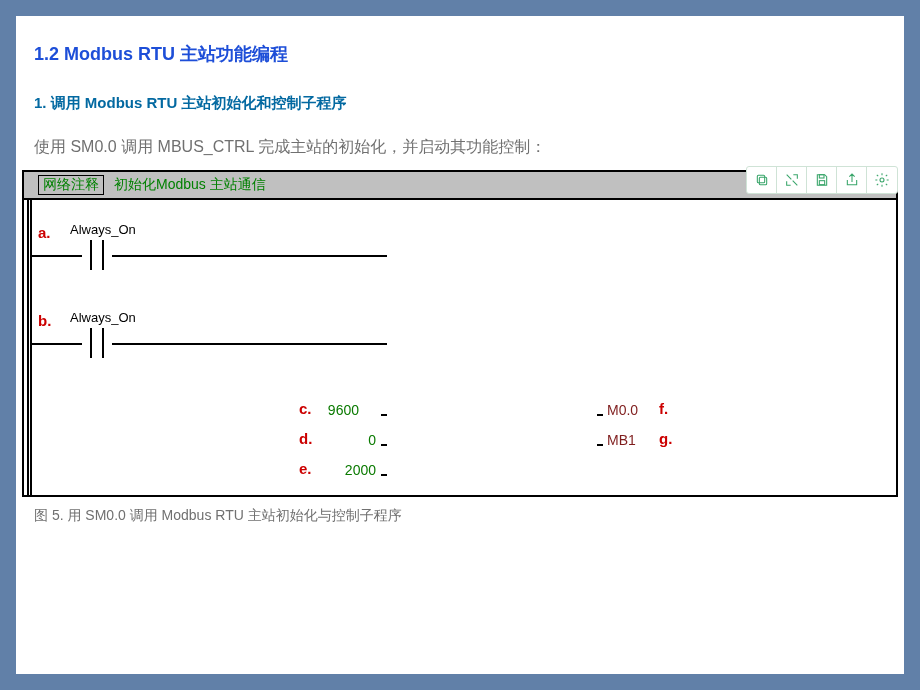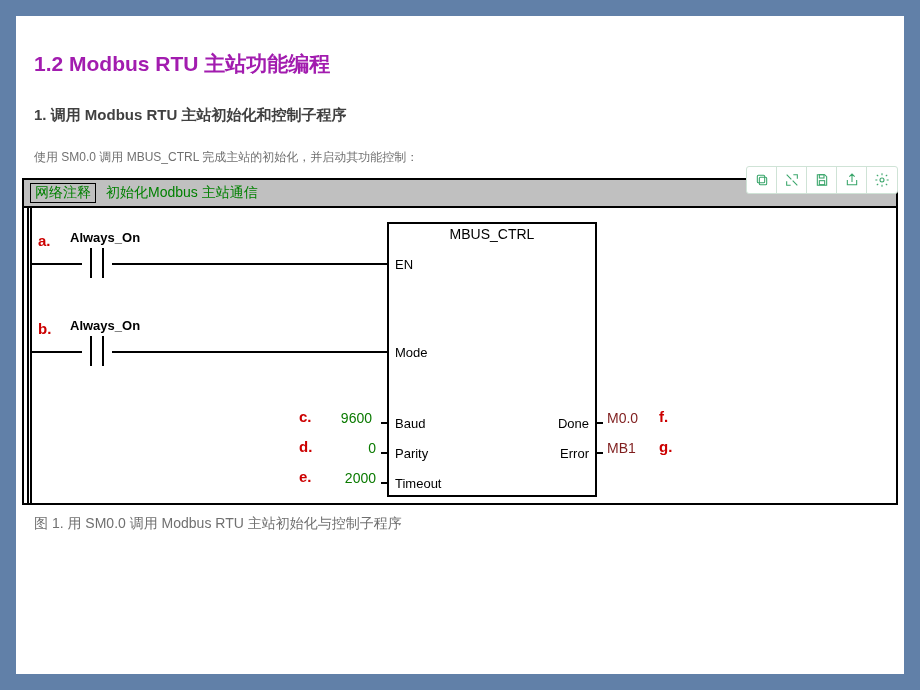--- a/index.html
+++ b/index.html
@@ -1,48 +1,48 @@
 <!DOCTYPE html>
 <html><head>
 <meta charset="utf-8">
 <style>
   * { box-sizing: border-box; margin: 0; padding: 0; }
   html, body { width: 920px; height: 690px; overflow: hidden; font-family: "Microsoft YaHei", Arial, sans-serif; }
   body { background: #6180a8; }
   .page { background: #fff; margin: 16px; height: 658px; position: relative; }
   .content { padding: 18px 0 0 0; }
-  h2.section { font-size: 21px; font-weight: 700; color: #a21caf; margin: 16px 0 28px 18px; }
-  h3.sub { font-size: 15px; font-weight: 700; color: #404040; margin: 0 0 24px 18px; }
-  p.intro { font-size: 12px; color: #707070; margin: 0 0 12px 18px; }
+  h2.section { font-size: 18px; font-weight: 700; color: #1d4ed8; margin: 8px 0 28px 18px; }
+  h3.sub { font-size: 15px; font-weight: 700; color: #0369a1; margin: 0 0 24px 18px; }
+  p.intro { font-size: 16px; color: #707070; margin: 0 0 12px 18px; }
 
   
   .toolbar { position: absolute; right: 6px; top: 150px; height: 28px; border: 1px solid #cfe3d6; border-radius: 3px; display: flex; background:#fff; }
   .toolbar .tb { width: 30px; height: 26px; border-right: 1px solid #cfe3d6; display:flex; align-items:center; justify-content:center; color:#3aa66b; }
   .toolbar .tb:last-child { border-right: none; }
   .toolbar svg { width: 16px; height: 16px; stroke:#3aa66b; fill:none; stroke-width:1.6; }
 
   
   .diag-wrap { margin: 0 6px 0 6px; border: 2px solid #000; background:#fff; }
-  .net-title { background:#c0c0c0; border-bottom:2px solid #000; padding: 3px 6px; font-size:14px; }
+  .net-title { background:#c0c0c0; border-bottom:2px solid #000; padding: 3px 14px; font-size:14px; }
   .net-title .boxed { border:1px solid #000; background:#c0c0c0; color:#008000; padding:0 4px; display:inline-block; margin-right:10px; }
   .net-title .green { color:#008000; }
   .diag { position: relative; width: 100%; height: 295px; background:#fff; overflow:hidden; }
 
   
   .rail { position:absolute; left:0; top:0; bottom:0; width:8px; border-right:2px solid #000; }
   .rail::before { content:""; position:absolute; left:3px; top:0; bottom:0; border-left:2px solid #000; }
 
   
   .hline { position:absolute; height:0; border-top:2px solid #000; }
   
   .contact { position:absolute; width:30px; height:30px; }
   .contact .v { position:absolute; top:0; bottom:0; width:0; border-left:2px solid #000; }
   .contact .v.l { left:8px; }
   .contact .v.r { right:8px; }
-  .contact-label { position:absolute; font-size:13px; color:#000; white-space:nowrap;font-weight:bold; }
+  .contact-label { position:absolute; font-size:13px; color:#000; white-space:nowrap; }
 
   
   .fb { position:absolute; border:2px solid #000; background:#fff; }
   .fb .title { text-align:center; font-size:14px; border-bottom:0; padding:2px 0 4px 0; }
   .pin-label { position:absolute; font-size:13px; color:#000; }
   .tick { position:absolute; width:6px; height:0; border-top:2px solid #000; }
 
   .marker { position:absolute; color:#cc0000; font-weight:700; font-size:15px; }
   .numval { position:absolute; color:#0a7a00; font-size:14px; text-align:right; }
   .outval { position:absolute; color:#7f1d1d; font-size:14px; }
@@ -111,49 +111,39 @@
         <span class="marker" style="left:14px; top:112px;">b.</span>
         <span class="contact-label" style="left:46px; top:110px;">Always_On</span>
         <div class="hline" style="left:8px; top:143px; width:50px;"></div>
         <div class="contact" style="left:58px; top:128px;">
           <div class="v l"></div>
             <div class="v r"></div>
         </div>
         <div class="hline" style="left:88px; top:143px; width:20px;"></div>
         <div class="hline" style="left:108px; top:143px; width:255px;"></div>
 
-        <div class="fb" style="left:363px; top:14px; width:210px; height:275px;">
-          <div class="title">MBUS_CTRL</div>
-          <span class="pin-label" style="left:6px; top:33px;">EN</span>
-          <span class="pin-label" style="left:6px; top:121px;">Mode</span>
-          <span class="pin-label" style="left:6px; top:192px;">Baud</span>
-          <span class="pin-label" style="left:6px; top:222px;">Parity</span>
-          <span class="pin-label" style="left:6px; top:252px;">Timeout</span>
-          <span class="pin-label" style="right:6px; top:192px;">Done</span>
-          <span class="pin-label" style="right:6px; top:222px;">Error</span>
-        </div>
 
         <div class="tick" style="left:357px; top:214px;"></div>
         <div class="tick" style="left:357px; top:244px;"></div>
         <div class="tick" style="left:357px; top:274px;"></div>
         <div class="tick" style="left:573px; top:214px;"></div>
         <div class="tick" style="left:573px; top:244px;"></div>
 
         <span class="marker" style="left:275px; top:200px;">c.</span>
-        <span class="numval" style="left:296px; top:202px; width:52px;">9600</span>
+        <span class="numval" style="left:283px; top:202px; width:52px;">9600</span>
 
         <span class="marker" style="left:275px; top:230px;">d.</span>
         <span class="numval" style="left:300px; top:232px; width:52px;">0</span>
 
         <span class="marker" style="left:275px; top:260px;">e.</span>
         <span class="numval" style="left:300px; top:262px; width:52px;">2000</span>
 
         <span class="outval" style="left:583px; top:202px;">M0.0</span>
         <span class="marker" style="left:635px; top:200px;">f.</span>
 
         <span class="outval" style="left:583px; top:232px;">MB1</span>
         <span class="marker" style="left:635px; top:230px;">g.</span>
       </div>
     </div>
 
-    <p class="caption">图 1. 用 SM0.0 调用 Modbus RTU 主站初始化与控制子程序</p>
+    <p class="caption">图 5. 用 SM0.0 调用 Modbus RTU 主站初始化与控制子程序</p>
   </div>
 </div>
 
 </body></html>

